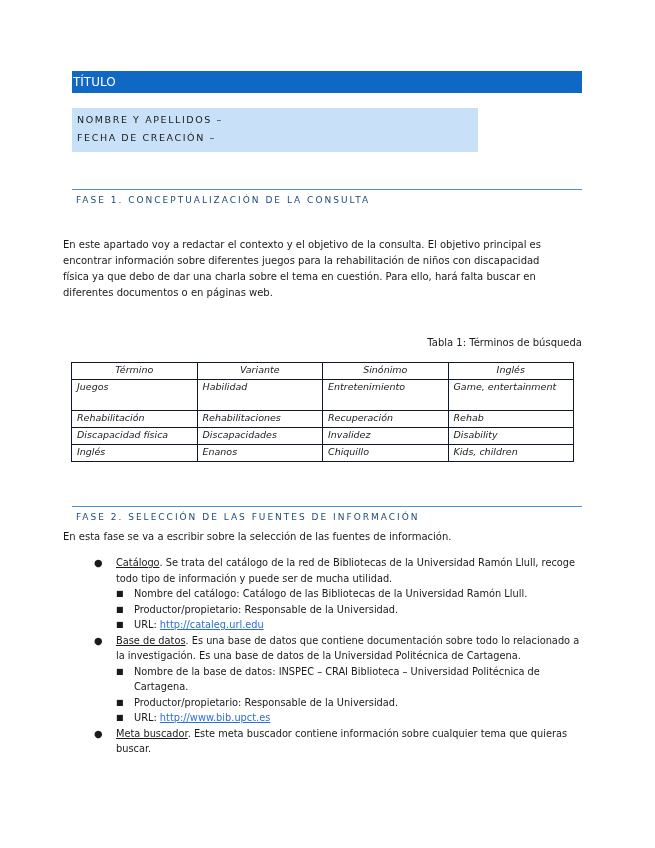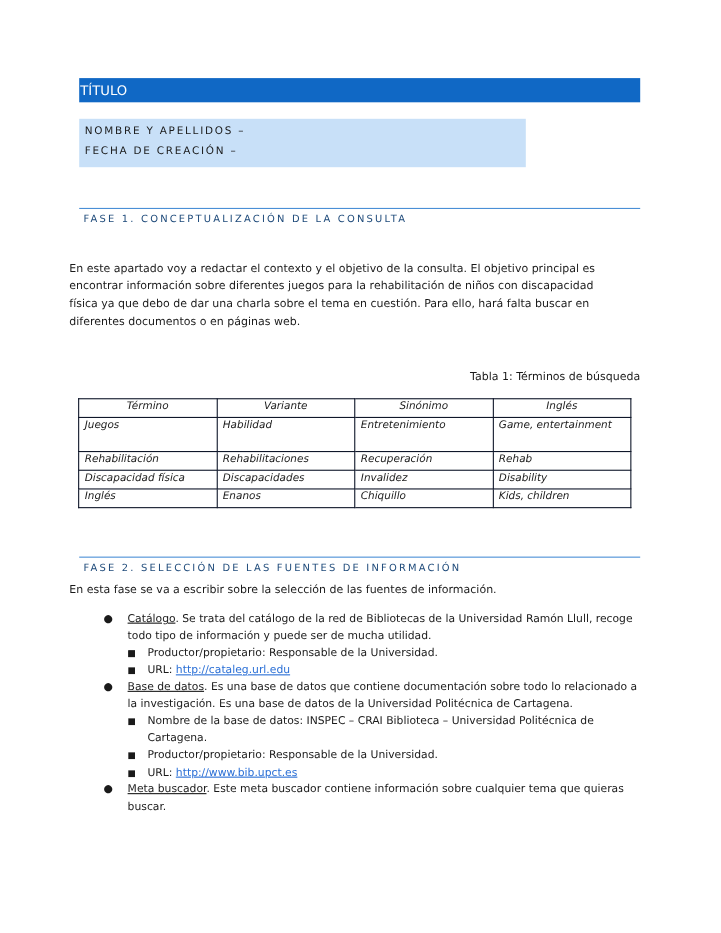--- a/index.html
+++ b/index.html
@@ -88,20 +88,21 @@
 
 <div class="para" style="top:529px;">En esta fase se va a escribir sobre la selección de las fuentes de información.</div>
 
 <div class="list" style="top:555px;">
   <div class="l1">
     <span class="bullet">●</span>
     <span class="ul">Catálogo</span><span>. Se trata del catálogo de la red de Bibliotecas de la Universidad Ramón Llull, recoge todo tipo de información y puede ser de mucha utilidad.</span>
   </div>
   <div class="l2">
     <span class="bullet">■</span>
+    <span>Nombre del catálogo: Catálogo de las Bibliotecas de la Universidad Ramón Llull.</span>
   </div>
   <div class="l2">
     <span class="bullet">■</span>
     <span>Productor/propietario: Responsable de la Universidad.</span>
   </div>
   <div class="l2">
     <span class="bullet">■</span>
     <span>URL: </span><a class="link">http://cataleg.url.edu</a>
   </div>
 

